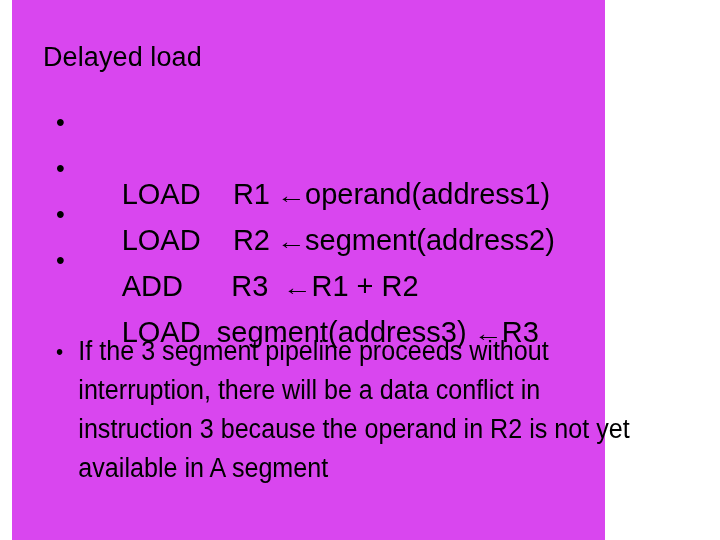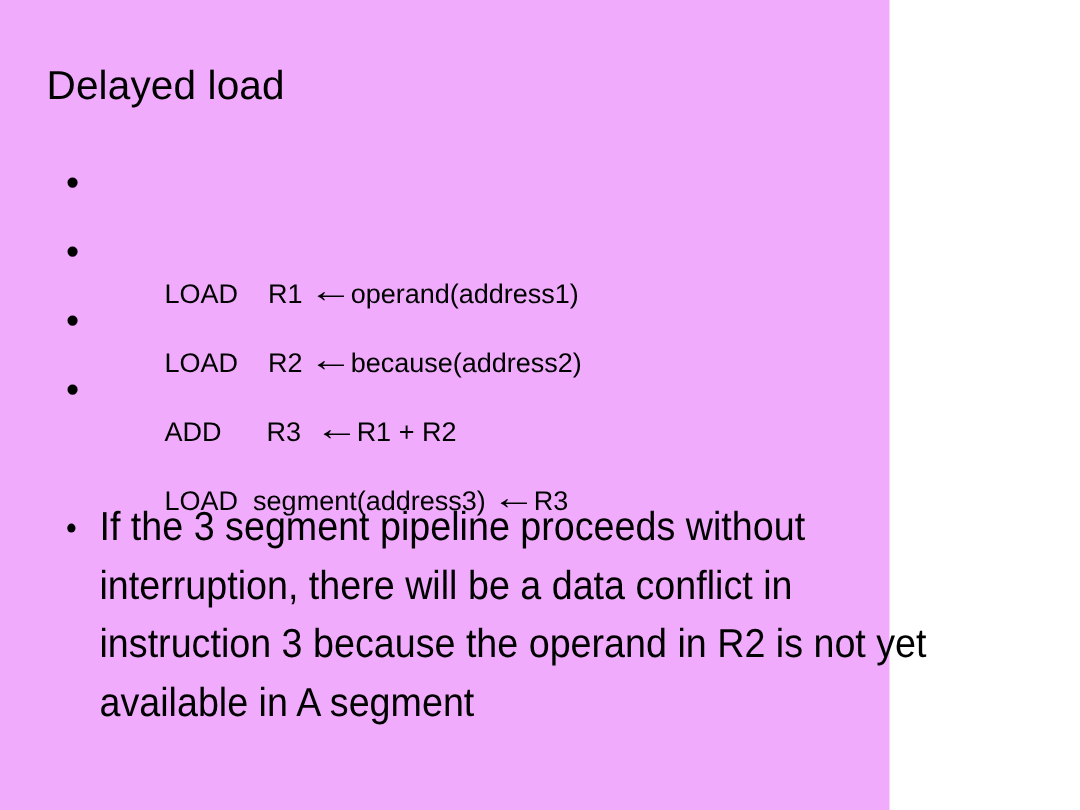--- a/index.html
+++ b/index.html
@@ -11,25 +11,25 @@
     height: 540px;
     background: #ffffff;
     font-family: "Liberation Sans", sans-serif;
     color: #000000;
     overflow: hidden;
     position: relative;
   }
 
   .slide {
     position: absolute;
-    left: 0;
+    left: 12px;
     top: 0;
     width: 593px;
     height: 540px;
-    background: #f0abfc;
+    background: #d946ef;
   }
 
   
   .slide-title {
     position: absolute;
     left: 31px;
     top: 40px;
     font-size: 27px;
     line-height: 34px;
     font-weight: 400;
@@ -60,21 +60,21 @@
     left: 0;
     top: 0;
     width: 16px;
     line-height: 36px;
     font-size: 25px;
     text-align: left;
   }
   .code-item .code-text {
     display: inline-block;
     white-space: pre;
-    font-size: 18px;
+    font-size: 29px;
   }
   .arrow {
     font-size: 25px;
     font-weight: 700;
     display: inline-block;
     transform: scaleX(1.18) scaleY(0.92);
     transform-origin: center;
     padding: 0 1px;
   }
 
@@ -116,21 +116,21 @@
 
   <div class="code-list">
 
     <div class="code-item">
       <span class="bullet">•</span>
       <span class="code-text">LOAD</span><span class="code-text">    </span><span class="code-text">R1</span><span class="code-text"> </span><span class="arrow">←</span><span class="code-text">operand(address1)</span>
     </div>
 
     <div class="code-item">
       <span class="bullet">•</span>
-      <span class="code-text">LOAD</span><span class="code-text">    </span><span class="code-text">R2</span><span class="code-text"> </span><span class="arrow">←</span><span class="code-text">because(address2)</span>
+      <span class="code-text">LOAD</span><span class="code-text">    </span><span class="code-text">R2</span><span class="code-text"> </span><span class="arrow">←</span><span class="code-text">segment(address2)</span>
     </div>
 
     <div class="code-item">
       <span class="bullet">•</span>
       <span class="code-text">ADD</span><span class="code-text">      </span><span class="code-text">R3</span><span class="code-text">  </span><span class="arrow">←</span><span class="code-text">R1 + R2</span>
     </div>
 
     <div class="code-item">
       <span class="bullet">•</span>
       <span class="code-text">LOAD</span><span class="code-text">  </span><span class="code-text">segment(address3)</span><span class="code-text"> </span><span class="arrow">←</span><span class="code-text">R3</span>

